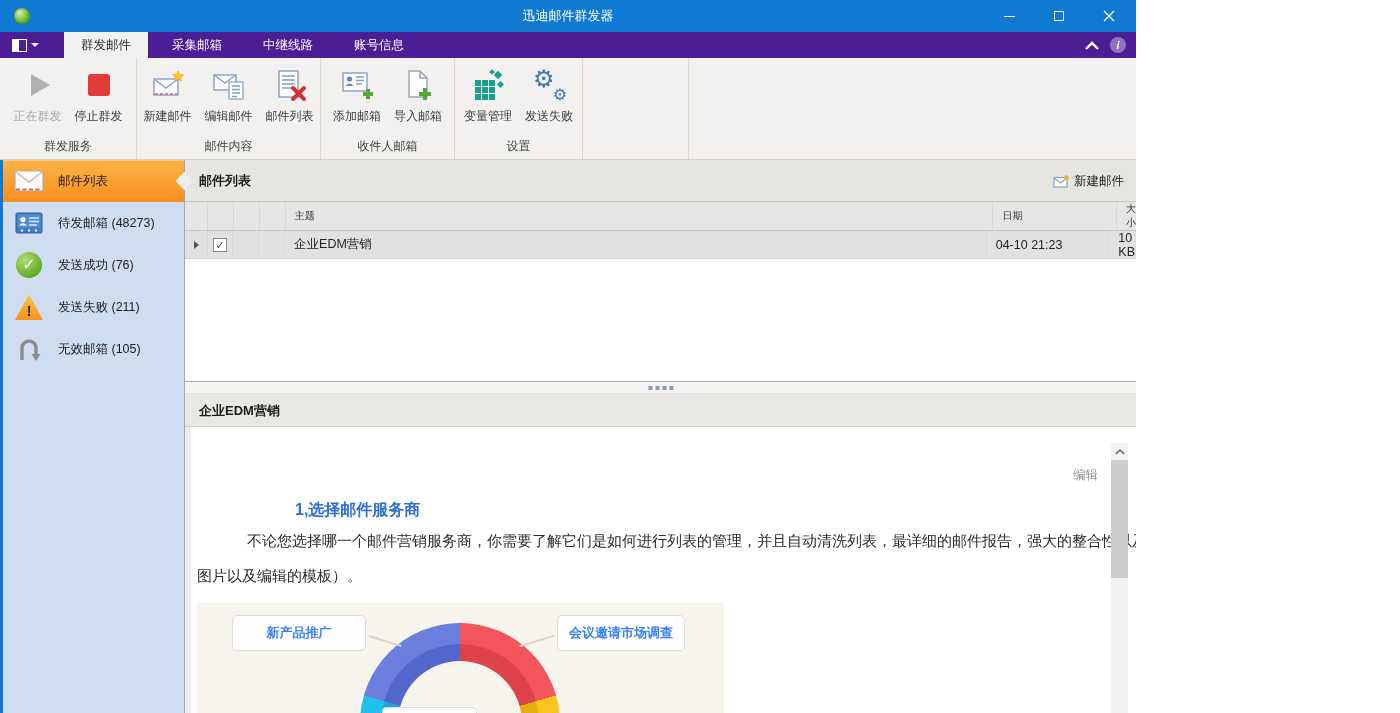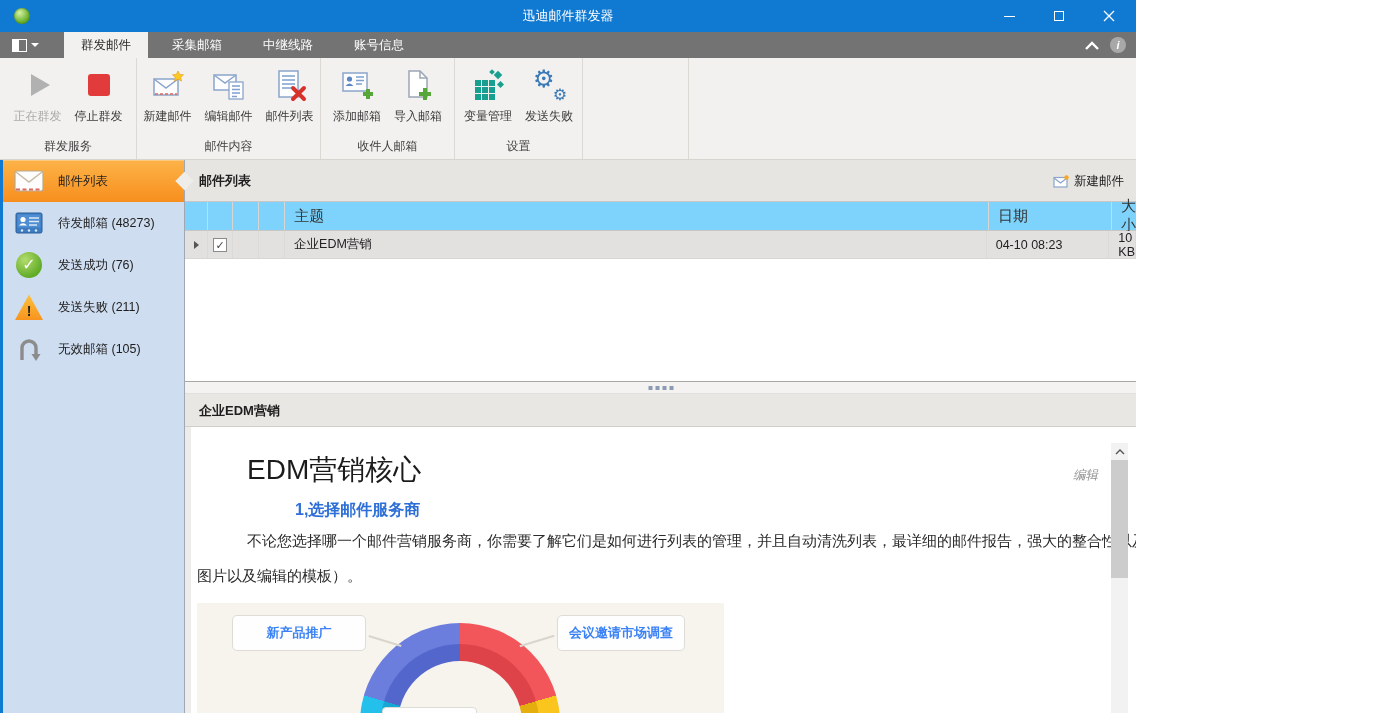--- a/index.html
+++ b/index.html
@@ -17,21 +17,21 @@
     background:radial-gradient(circle at 35% 30%, #d8f2a6, #6db32f 60%, #4c8c1e);
     box-shadow:inset 0 0 2px #3a7015; }
   .title { position:absolute; left:0; right:0; top:0; line-height:32px; text-align:center;
     color:#fff; font-size:13px; }
   .win-controls { position:absolute; right:2px; top:0; height:32px; display:flex; }
   .win-btn { width:50px; height:32px; display:flex; align-items:center; justify-content:center; }
   .glyph-min { width:11px; height:1px; background:#fff; }
   .glyph-max { width:10px; height:10px; border:1px solid #fff; }
 
   
-  .tabrow { position:absolute; left:0; top:32px; right:0; height:26px; background:#737373; }
+  .tabrow { position:absolute; left:0; top:32px; right:0; height:26px; background:#4c1d95; }
   .menu-btn { position:absolute; left:12px; top:3px; height:20px; display:flex; align-items:center; gap:4px; }
   .menu-pane { width:15px; height:13px; border:1px solid #fff; background:linear-gradient(90deg,#fff 0 6px,transparent 6px 7px,#fff0 7px); }
   .menu-pane i { display:block; width:6px; height:11px; background:#fff; }
   .caret-down { width:0; height:0; border-left:4px solid transparent; border-right:4px solid transparent; border-top:4px solid #fff; }
   .tabs { position:absolute; left:64px; top:0; height:26px; display:flex; }
   .tab { height:26px; line-height:26px; padding:0 17px; margin-right:7px; color:#fff; font-size:12.5px; white-space:nowrap; }
   .tab.active { background:#F2F1EF; color:#2b2b2b; }
   .tabrow-right { position:absolute; right:10px; top:0; height:26px; display:flex; gap:11px; align-items:center; }
   .info-circle { width:16px; height:16px; border-radius:50%; background:rgba(255,255,255,.38);
     color:#fff; font-size:11px; font-weight:bold; line-height:16px; text-align:center; font-style:italic; }
@@ -70,22 +70,22 @@
     clip-path:polygon(50% 2%, 100% 100%, 0 100%); position:relative; }
   .warn-tri span { position:absolute; left:0; right:0; bottom:1px; text-align:center;
     color:#222; font-weight:bold; font-size:14px; }
 
   
   .main { position:absolute; left:185px; top:160px; right:0; bottom:0; background:#fff; }
   .list-header { position:absolute; left:0; top:0; right:0; height:42px; background:#E7E5E2; border-bottom:1px solid #C9C6C3; }
   .list-title { position:absolute; left:14px; top:0; line-height:42px; font-size:13px; font-weight:bold; color:#1e1e1e; }
   .new-mail-link { position:absolute; right:12px; top:0; height:42px; display:flex; align-items:center; gap:5px; font-size:12.5px; color:#1b1b1b; cursor:pointer; }
 
-  .thead { position:absolute; left:0; top:42px; right:0; height:29px; background:#7dd3fc;
-    border-bottom:1px solid #C9C7C5; display:flex; font-size:15px; color:#333;text-align:center; }
+  .thead { position:absolute; left:0; top:42px; right:0; height:29px; background:#e5e5e5;
+    border-bottom:1px solid #C9C7C5; display:flex; font-size:10px; color:#333;text-align:center; }
   .cell { border-right:1px solid #D8D6D4; display:flex; align-items:center; padding-left:9px; height:100%; }
   .w-marker{width:26px; padding-left:0; justify-content:center;}
   .w-chk{width:28px; padding-left:0; justify-content:center;}
   .w-c3{width:28px;} .w-c4{width:28px;}
   .w-subject{width:790px;} .w-date{width:137px;} .w-size{flex:1; border-right:none;}
   .trow { position:absolute; left:0; top:71px; right:0; height:28px; background:#E3E1E0;
     border-bottom:1px solid #D8D6D4; display:flex; font-size:12.5px; color:#222; }
   .trow .cell { border-right:1px solid #DCDAD8; }
   .row-marker { width:0; height:0; border-top:4px solid transparent; border-bottom:4px solid transparent; border-left:5px solid #555; }
   .checkbox { width:14px; height:14px; background:#fff; border:1px solid #8a8a8a;
@@ -94,21 +94,21 @@
   .splitter { position:absolute; left:0; top:221px; right:0; height:13px; background:#F4F3F2;
     border-top:1px solid #A9A7A5; border-bottom:1px solid #E2E0DE; }
   .dots { position:absolute; left:50%; top:4px; transform:translateX(-50%); display:flex; gap:3px; }
   .dot { width:4px; height:4px; background:#8B9CB1; }
 
   .pheader { position:absolute; left:0; top:234px; right:0; height:33px; background:#E9E7E4; border-bottom:1px solid #D2D0CD; }
   .ptitle { position:absolute; left:14px; top:0; line-height:33px; font-size:13px; font-weight:bold; color:#1e1e1e; }
 
   .pcontent { position:absolute; left:0; top:267px; right:0; bottom:0; background:#fff; overflow:hidden; }
   .page-strip { position:absolute; left:0; top:0; bottom:0; width:6px; background:#EDECEA; }
-  .edit-link { position:absolute; right:38px; top:40px; font-size:12.5px; color:#8f8f8f; cursor:pointer;font-style:italic; }
+  .edit-link { position:absolute; right:38px; top:40px; font-size:12.5px; color:#8f8f8f; cursor:pointer; }
   .heading { position:absolute; left:62px; top:24px; font-size:28px; color:#1b1b1b; }
   .subheading { position:absolute; left:110px; top:73px; font-size:16px; font-weight:bold; color:#2D6FD6; }
   .para { position:absolute; left:12px; top:96px; width:1168px; font-size:15px; line-height:35px;
     color:#2b2b2b; text-indent:50px; }
 
   .art { position:absolute; left:12px; top:176px; width:527px; height:110px; background:#F7F4EE; overflow:hidden; }
   .bubble { position:absolute; background:#FEFEFE; border:1px solid #DEDCD6; border-radius:5px;
     height:36px; line-height:34px; text-align:center; font-size:13px; font-weight:bold; color:#3b82f6; }
   .bubble-left { left:35px; top:12px; width:134px; }
   .bubble-right { left:360px; top:12px; width:128px; }
@@ -322,41 +322,40 @@
     <div class="trow">
       <div class="cell w-marker">
           <span class="row-marker"></span>
         </div>
       <div class="cell w-chk">
           <span class="checkbox">✓</span>
         </div>
       <div class="cell w-c3"></div>
       <div class="cell w-c4"></div>
       <div class="cell w-subject">企业EDM营销</div>
-      <div class="cell w-date">04-10 08:23</div>
+      <div class="cell w-date">04-10 21:23</div>
       <div class="cell w-size">10 KB</div>
     </div>
 
     <div class="splitter">
       <div class="dots">
         <span class="dot"></span>
           <span class="dot"></span>
           <span class="dot"></span>
           <span class="dot"></span>
       </div>
     </div>
 
     <div class="pheader">
       <div class="ptitle">企业EDM营销</div>
     </div>
 
     <div class="pcontent">
       <div class="page-strip"></div>
       <div class="edit-link">编辑</div>
-      <div class="heading">EDM营销核心</div>
       <div class="subheading">1,选择邮件服务商</div>
       <div class="para">不论您选择哪一个邮件营销服务商，你需要了解它们是如何进行列表的管理，并且自动清洗列表，最详细的邮件报告，强大的整合性以及内建的模板（可以让您自己上传图片以及编辑的模板）。</div>
 
       <div class="art">
         <div class="donut">
           <div class="donut-shade"></div>
           <div class="donut-hole"></div>
         </div>
         <div class="conn conn-left"></div>
         <div class="conn conn-right"></div>

